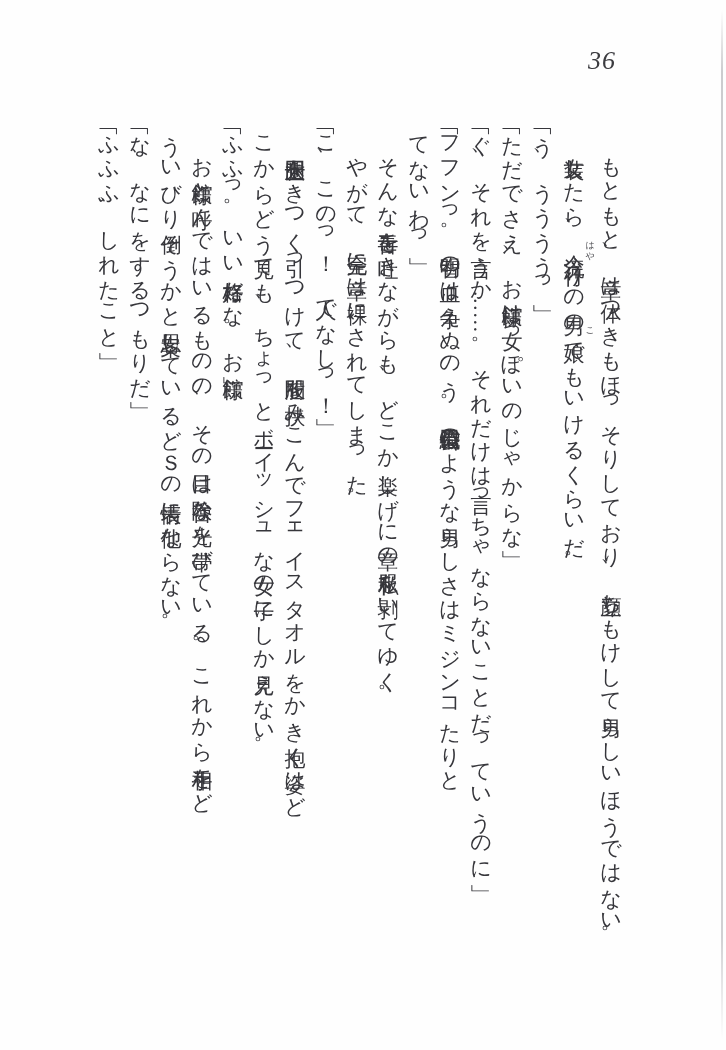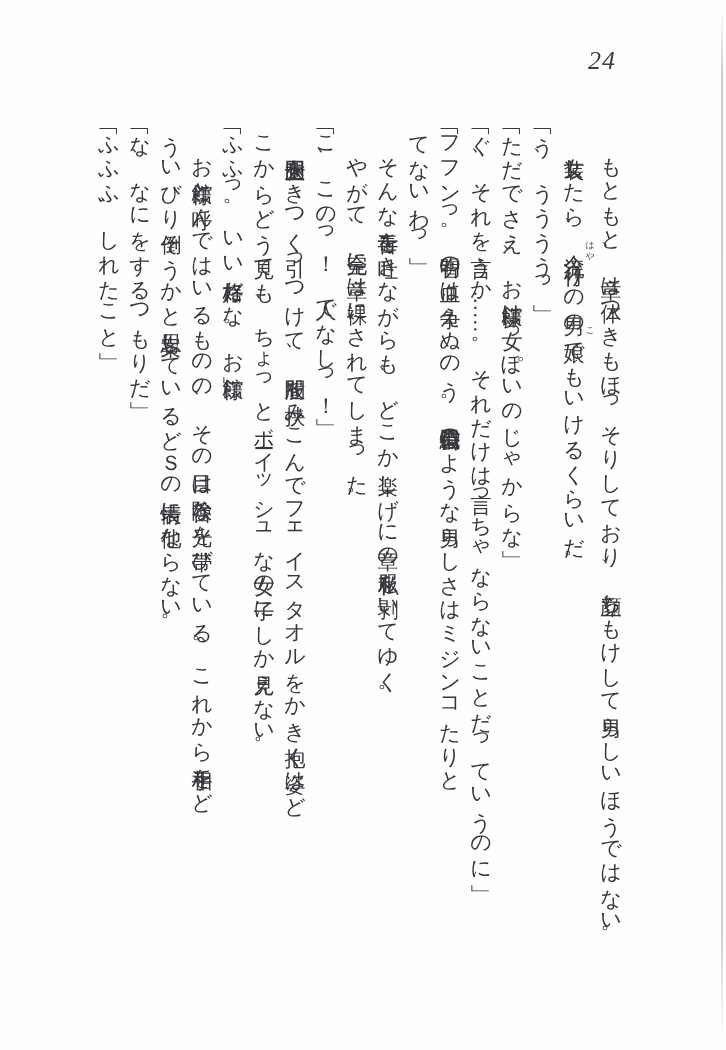--- a/index.html
+++ b/index.html
@@ -63,21 +63,21 @@
     line-height: 1;
     letter-spacing: 0;
     color: #4a4a4f;
   }
 </style>
 </head>
 <body>
 
 <div class="page">
   <div class="edge-line"></div>
-  <div class="page-number">24</div>
+  <div class="page-number">36</div>
   <div class="text-block">
       <p>　もともと、章は体つきもほっそりしており、顔立ちもけして男らしいほうではない。</p>
       <p>　女装したら、今<ruby>流<rt>は</rt></ruby><ruby>行<rt>や</rt></ruby>りの男の<ruby>娘<rt>こ</rt></ruby>でもいけるくらいだ。</p>
       <p>「う、ううううっ」</p>
       <p>「ただでさえ、お館様は女っぽいのじゃからな」</p>
       <p>「ぐ、それを言うか……。それだけは言っちゃならないことだっていうのに」</p>
       <p>「フフンっ。明智の血は争えぬのう。織田信長公のような男らしさはミジンコたりと</p>
       <p>てないわっ」</p>
       <p>　そんな毒舌を吐きながらも、どこか楽しげに章の私服を剥いてゆく。</p>
       <p>　やがて、完全に章は裸にされてしまった。</p>

